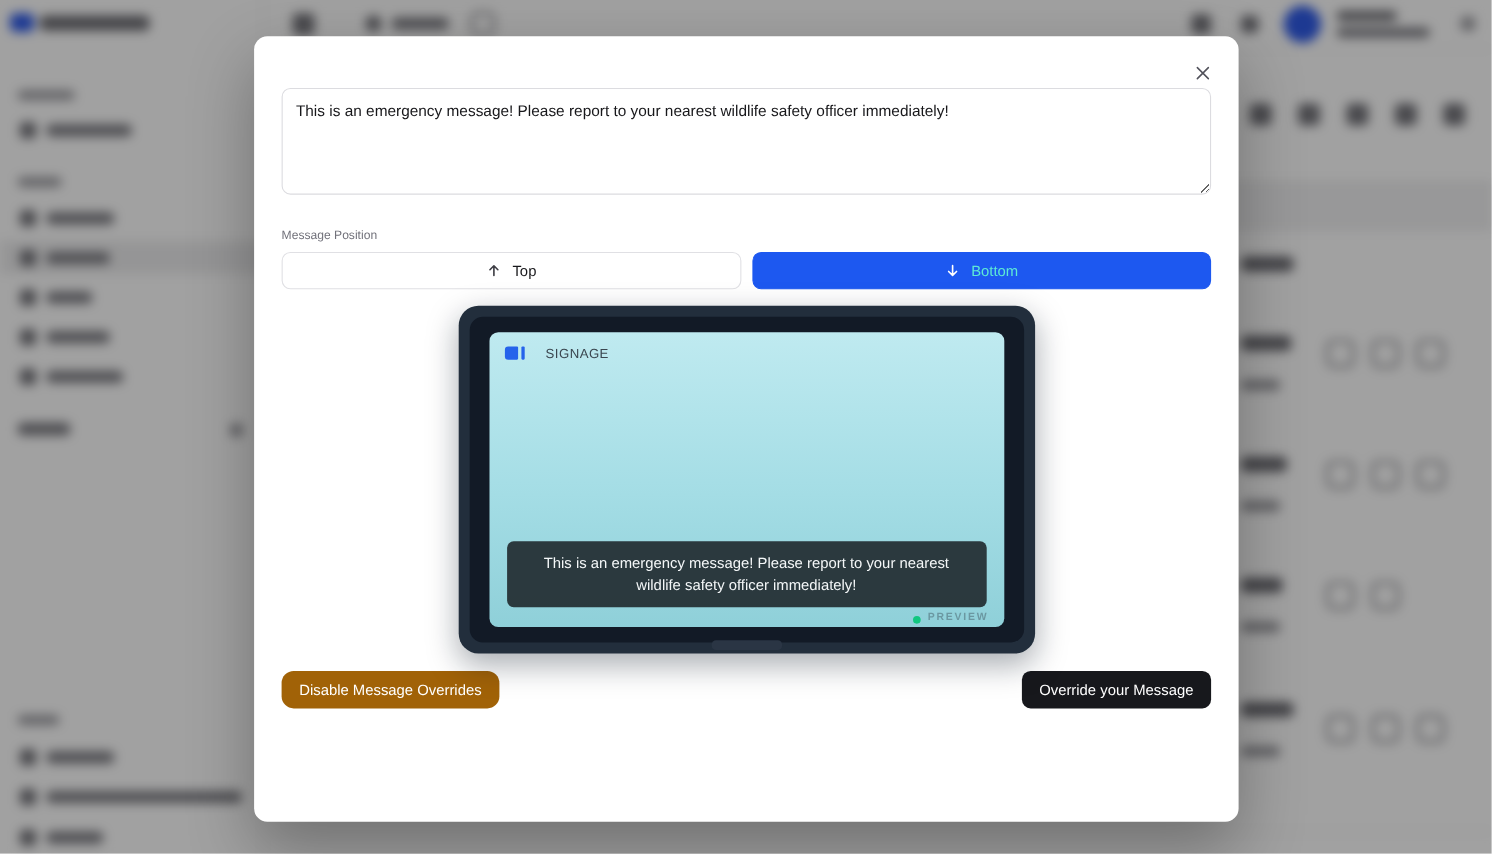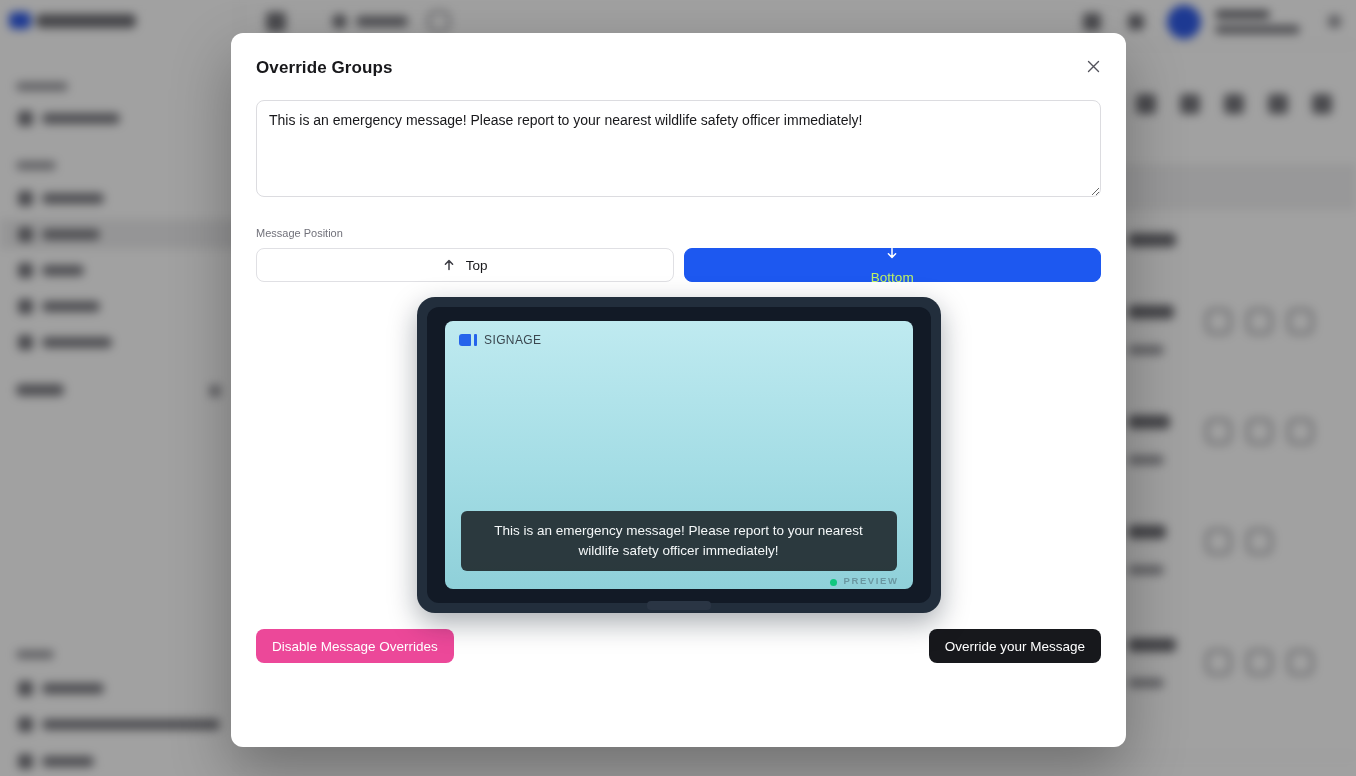--- a/index.html
+++ b/index.html
@@ -44,51 +44,51 @@
                 box-shadow:0 1px 3px rgba(0,0,0,.10), 0 0 0 1px rgba(0,0,0,.03); }
   .msg-area { margin-top:22px; width:100%; height:97px; resize:vertical;
               border:1px solid #dcdce0; border-radius:8px; padding:9px 12px;
               font-family:"Liberation Sans", sans-serif; font-size:14px; color:#18181b;
               line-height:1.45; outline:none; }
   .pos-label { margin-top:26px; font-size:11px; color:#71717a; }
   .pos-row { margin-top:9px; display:flex; gap:10px;justify-content:flex-end; }
   .pos { flex:1; display:flex; align-items:center; justify-content:center; gap:10px;
          height:34px; border:1px solid #e0e0e4; border-radius:8px; background:#fff;
          font-size:13.5px; font-weight:500; color:#18181b; cursor:pointer; }
-  .pos.active { background:#1d58f0; border-color:#1d58f0; color:#bef264;flex-direction:column; }
+  .pos.active { background:#1d58f0; border-color:#1d58f0; color:#5eead4; }
 
   
   .tv-wrap { margin-top:15px; display:flex; justify-content:center; }
   .tv { position:relative; width:524px; height:316px; background:#222e3c;
         border-radius:18px; box-shadow:0 10px 28px rgba(10,20,35,.35); }
   .bezel { position:absolute; inset:10px; background:#121a26; border-radius:12px; }
   .chin { position:absolute; left:50%; transform:translateX(-50%); bottom:3px;
           width:64px; height:9px; border-radius:4px; background:#2a3544; }
   .screen { position:absolute; left:28px; right:28px; top:24px; bottom:24px;
             border-radius:8px; overflow:hidden;
             background:linear-gradient(180deg,#bfeaf0 0%,#a4dde5 55%,#8fd0d9 100%); }
   .brand { position:absolute; left:14px; top:12px; display:flex; align-items:center; gap:3px; }
   .brand-p { width:12px; height:12px; background:#2563eb; border-radius:3px 1px 1px 3px; }
   .brand-i { width:3.5px; height:12px; background:#2563eb; border-radius:1px; }
-  .brand-txt { font-size:12px; font-weight:500; color:#3a464f; letter-spacing:.4px; margin-left:4px; }
+  .brand-txt { font-size:12px; font-weight:500; color:#3a464f; letter-spacing:.4px; margin-left:16px; }
   .overlay-msg { position:absolute; left:16px; right:16px; bottom:18px;
                  background:rgba(34,43,48,0.92); border-radius:6px; padding:10px 26px;
                  color:#f4f7f8; font-size:13.5px; line-height:1.5; text-align:center; }
   .preview-badge { position:absolute; right:14px; bottom:3px; display:flex;
                    align-items:flex-end; gap:6px; }
   .preview-dot { width:7px; height:7px; border-radius:50%; background:#10c77f; }
   .preview-txt { font-size:9.5px; font-weight:700; letter-spacing:1.6px;
                  color:rgba(45,58,68,0.38); }
 
   
   .m-footer { margin-top:16px; display:flex; justify-content:space-between; }
   .btn { height:34px; border:none; border-radius:8px; padding:0 16px;
          font-family:"Liberation Sans", sans-serif; font-size:13.5px; font-weight:500;
          color:#fff; cursor:pointer; }
-  .btn-danger { background:#ec4899; }
+  .btn-danger { background:#a16207;border-radius:11px; }
   .btn-dark { background:#17181c; }
 
   svg { display:block; }
 </style>
 </head>
 <body>
 
 <div class="app" aria-hidden="true">
   <div class="sidebar">
     <div class="sq" style="left:9px;top:12px;width:22px;height:17px;background:#2f5be8;border-radius:5px"></div>
@@ -169,21 +169,20 @@
     <div class="osq" style="left:1048px;top:605px;width:25px;height:25px"></div>
     <div class="pill light" style="left:888px;top:633px;width:36px;height:10px"></div>
 
     <div class="rowline" style="top:710px"></div>
   </div>
 </div>
 
 <div class="scrim"></div>
 
 <div class="modal" role="dialog">
-  <div class="m-title">Override Groups</div>
 
   <button class="m-close">
     <span>
       <svg width="15" height="15" viewBox="0 0 15 15">
           <path d="M2.5 2.5 L12.5 12.5 M12.5 2.5 L2.5 12.5" stroke="#52525b" stroke-width="1.4" stroke-linecap="round"></path>
         </svg>
     </span>
   </button>
 
 

